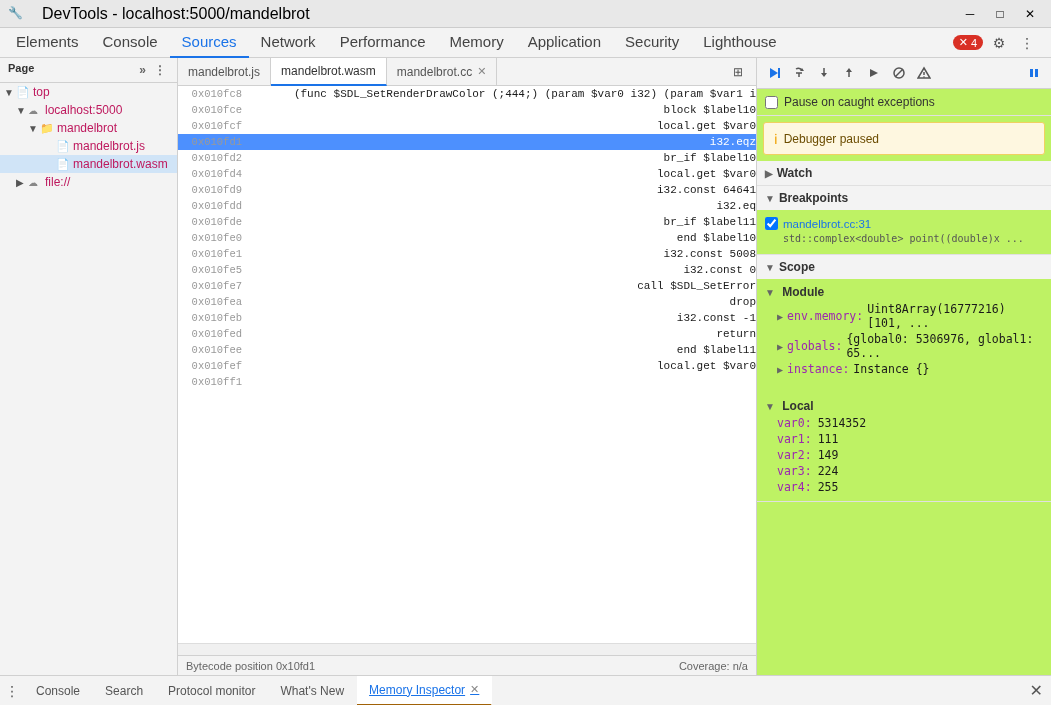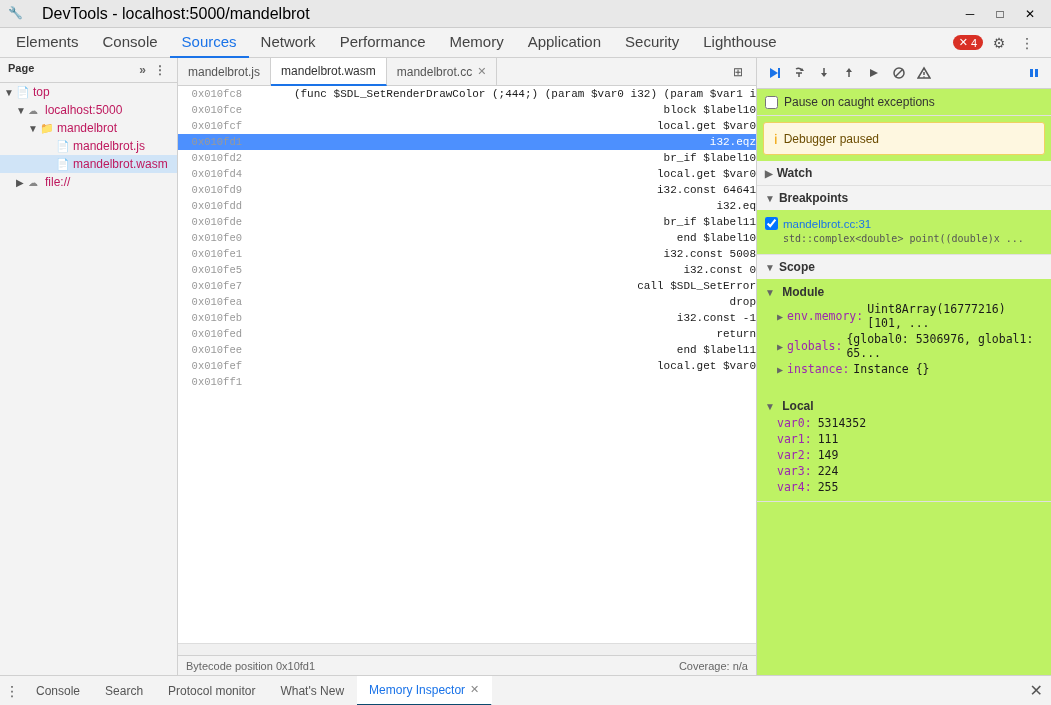--- a/index.html
+++ b/index.html
@@ -319,22 +319,23 @@
       height: 30px;
       cursor: pointer;
       font-size: 12px;
       color: #555;
       border-right: 1px solid transparent;
       gap: 5px;
       white-space: nowrap;
     }
     .bottom-tab.active {
       color: #1a73e8;
-      border-bottom: 2px solid #0c4a6e;
+      border-bottom: 2px solid #a16207;
       background: #fff;
+      text-decoration: underline;
     }
     .bottom-tab-close { font-size: 11px; color: #888; cursor: pointer; }
     .bottom-spacer { flex: 1; }
     .bottom-close-btn { display: flex; align-items: center; padding: 0 8px; cursor: pointer; font-size: 16px; color: #555; }
 
     
     ::-webkit-scrollbar { width: 8px; height: 8px; }
     ::-webkit-scrollbar-track { background: #f0f0f0; }
     ::-webkit-scrollbar-thumb { background: #c0c0c0; border-radius: 4px; }
   </style>

